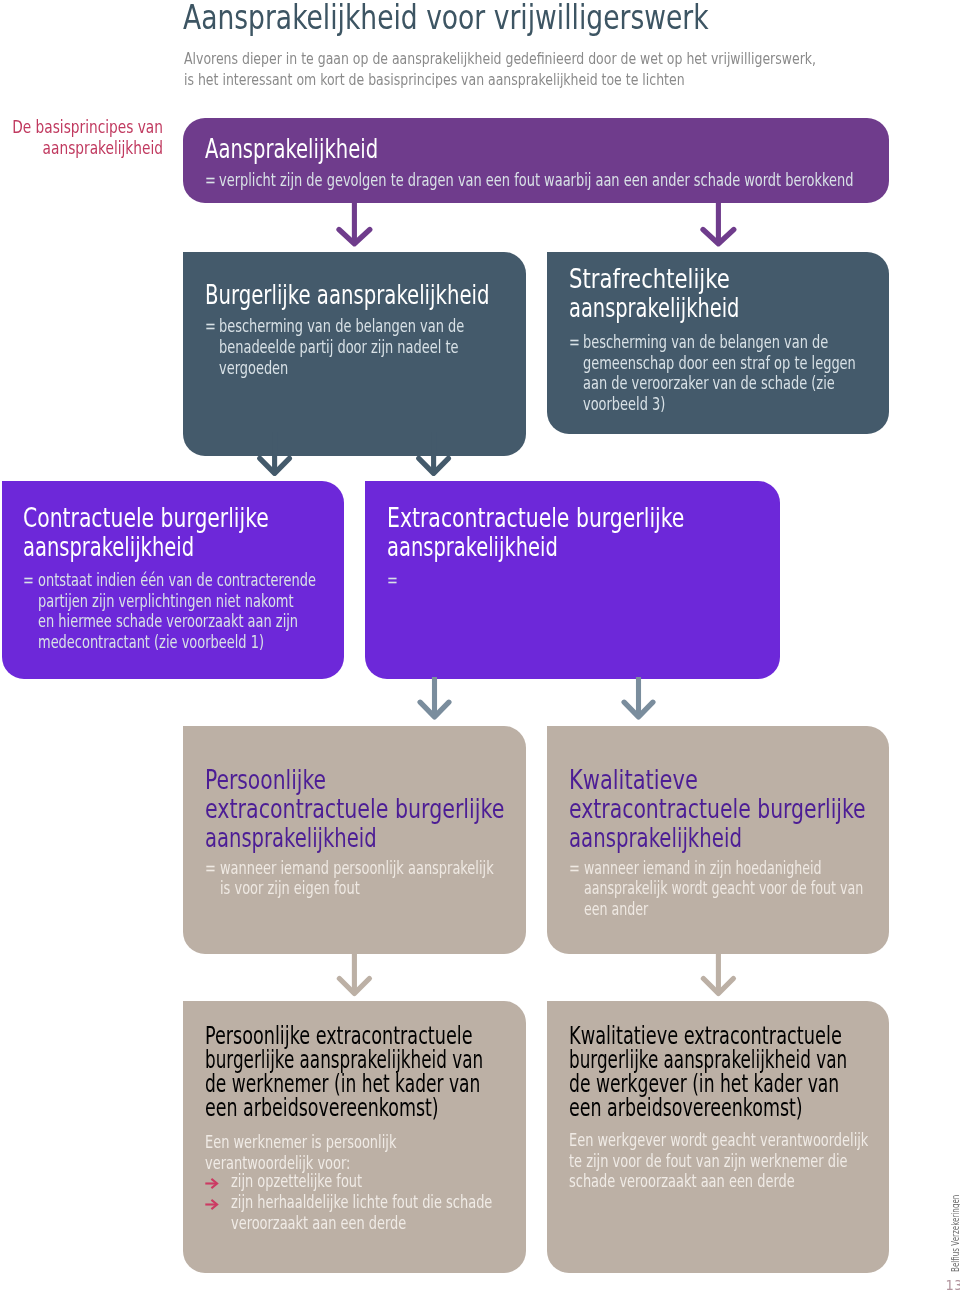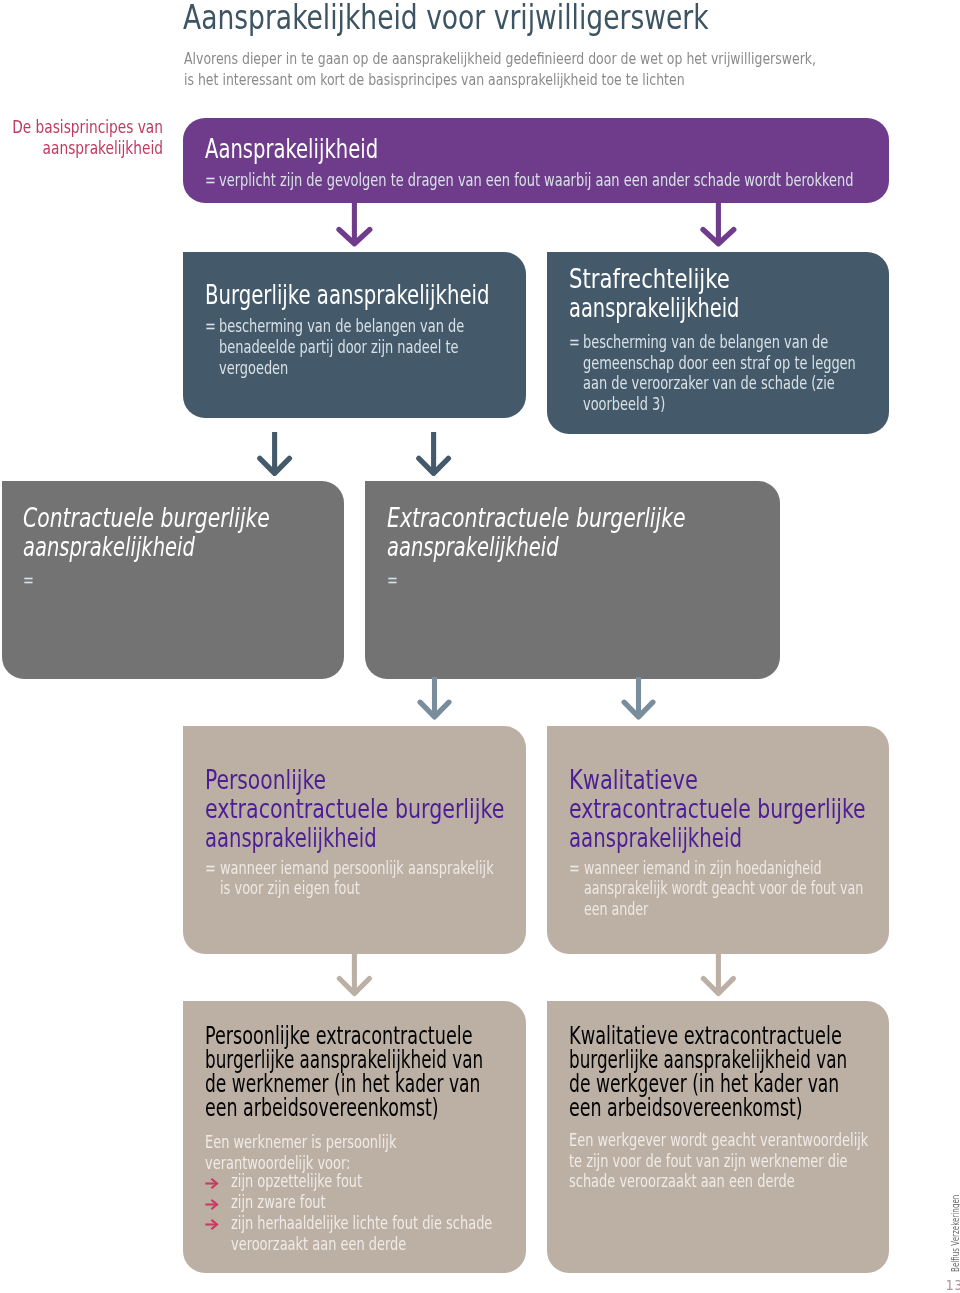--- a/index.html
+++ b/index.html
@@ -26,21 +26,21 @@
   
   .node { position:absolute; }
   .ttl, .bdy { position:absolute; white-space:nowrap; }
   .ttl > div, .bdy > div { transform-origin:left top; }
   .ttl { color:#ffffff; font-weight:400; }
   #node-pers .ttl, #node-kwal .ttl { color:#4c1d95; }
   #node-pers .bdy, #node-kwal .bdy { color:#efe9e3; }
   .bdy { color:#d8e1e6; font-weight:400; }
   .c-purple { background:#6f3c8c; }
   .c-dark   { background:#445a6b; }
-  .c-steel  { background:#737373;font-style:italic; }
+  .c-steel  { background:#6d28d9; }
   .c-taupe  { background:#bcb0a5; }
   svg.conn { position:absolute; }
   #vert-text { left:949px; top:1271.5px; font-size:10.5px; color:#6b6b6b;
     white-space:nowrap; transform:rotate(-90deg) scaleX(0.758); transform-origin:0 0; }
   #page-num { left:945.5px; top:1277px; font-size:14.5px; color:#b2959e; letter-spacing:0.4px; }
 
   
   #node-civil .ttl { top:28.5px; }
   #node-civil .ttl > div { transform:scaleX(0.842); }
 
@@ -78,21 +78,21 @@
   .bullets .arrow-icon { position:absolute; left:-0.2px; top:6.5px; }
 
 
   #node-root { left:183px; top:118px; width:705.5px; height:85px; border-radius:22px; }
   #root-ttl { left:22.2px; top:16px; font-size:26px; }
   #root-ttl > div { transform:scaleX(0.837); transform-origin:left top; }
 
   
   .node.sq-tl { border-radius:0 22px 22px 22px; }
 
-  #node-civil { left:183px; top:252px; width:343px; height:166px; }
+  #node-civil { left:183px; top:252px; width:343px; height:204px; }
   #node-crim  { left:547px; top:252px; width:341.5px; height:182px; }
   #node-contr { left:1.5px; top:481px; width:342.5px; height:198px; }
   #node-extra { left:364.5px; top:481px; width:415.5px; height:198px; }
   #node-pers  { left:183px; top:725.5px; width:343px; height:228.5px; }
   #node-kwal  { left:547px; top:725.5px; width:341.5px; height:228.5px; }
   #node-wn    { left:183px; top:1001px; width:343px; height:272px; }
   #node-wg    { left:547px; top:1001px; width:341.5px; height:272px;padding-left:16px; }
 
   
   .t25 { font-size:26px; line-height:28.9px; }
@@ -151,20 +151,26 @@
         <div>aan de veroorzaker van de schade (zie</div>
         <div>voorbeeld 3)</div>
       </div>
     <div class="bdy b16 marker" style="left:21.5px;top:80px">=</div>
   </div>
 
   <div class="node c-steel sq-tl" id="node-contr">
     <div class="ttl t25" style="left:21px;top:23.4px">
         <div>Contractuele burgerlijke</div>
         <div>aansprakelijkheid</div>
+      </div>
+    <div class="bdy b16" style="left:36.7px;top:89px">
+        <div>ontstaat indien één van de contracterende</div>
+        <div>partijen zijn verplichtingen niet nakomt</div>
+        <div>en hiermee schade veroorzaakt aan zijn</div>
+        <div>medecontractant (zie voorbeeld 1)</div>
       </div>
     <div class="bdy b16 marker" style="left:21px;top:89px">=</div>
   </div>
 
   <div class="node c-steel sq-tl" id="node-extra">
     <div class="ttl t25" style="left:22.8px;top:23.4px">
         <div>Extracontractuele burgerlijke</div>
         <div>aansprakelijkheid</div>
       </div>
     <div class="bdy b16 marker" style="left:22.3px;top:89px">=</div>
@@ -214,27 +220,20 @@
             <path d="M0.3 5.5 H11.4" stroke="#cc3a63" stroke-width="2.1" fill="none"></path>
             <path d="M6.4 0.9 L12.1 5.5 L6.4 10.1" stroke="#cc3a63" stroke-width="2.1" fill="none" stroke-linecap="butt" stroke-linejoin="miter"></path>
           </svg>
           <div>zijn opzettelijke fout</div>
         </li>
         <li>
           <svg class="arrow-icon" width="14" height="11" viewBox="0 0 14 11">
             <path d="M0.3 5.5 H11.4" stroke="#cc3a63" stroke-width="2.1" fill="none"></path>
             <path d="M6.4 0.9 L12.1 5.5 L6.4 10.1" stroke="#cc3a63" stroke-width="2.1" fill="none" stroke-linecap="butt" stroke-linejoin="miter"></path>
           </svg>
-          <div>zijn zware fout</div>
-        </li>
-        <li>
-          <svg class="arrow-icon" width="14" height="11" viewBox="0 0 14 11">
-            <path d="M0.3 5.5 H11.4" stroke="#cc3a63" stroke-width="2.1" fill="none"></path>
-            <path d="M6.4 0.9 L12.1 5.5 L6.4 10.1" stroke="#cc3a63" stroke-width="2.1" fill="none" stroke-linecap="butt" stroke-linejoin="miter"></path>
-          </svg>
           <div>zijn herhaaldelijke lichte fout die schade</div>
           <div>veroorzaakt aan een derde</div>
         </li>
       </ul>
   </div>
 
   <div class="node c-taupe sq-tl" id="node-wg">
     <div class="ttl t25" style="left:21.5px;top:22.5px">
         <div>Kwalitatieve extracontractuele</div>
         <div>burgerlijke aansprakelijkheid van</div>

